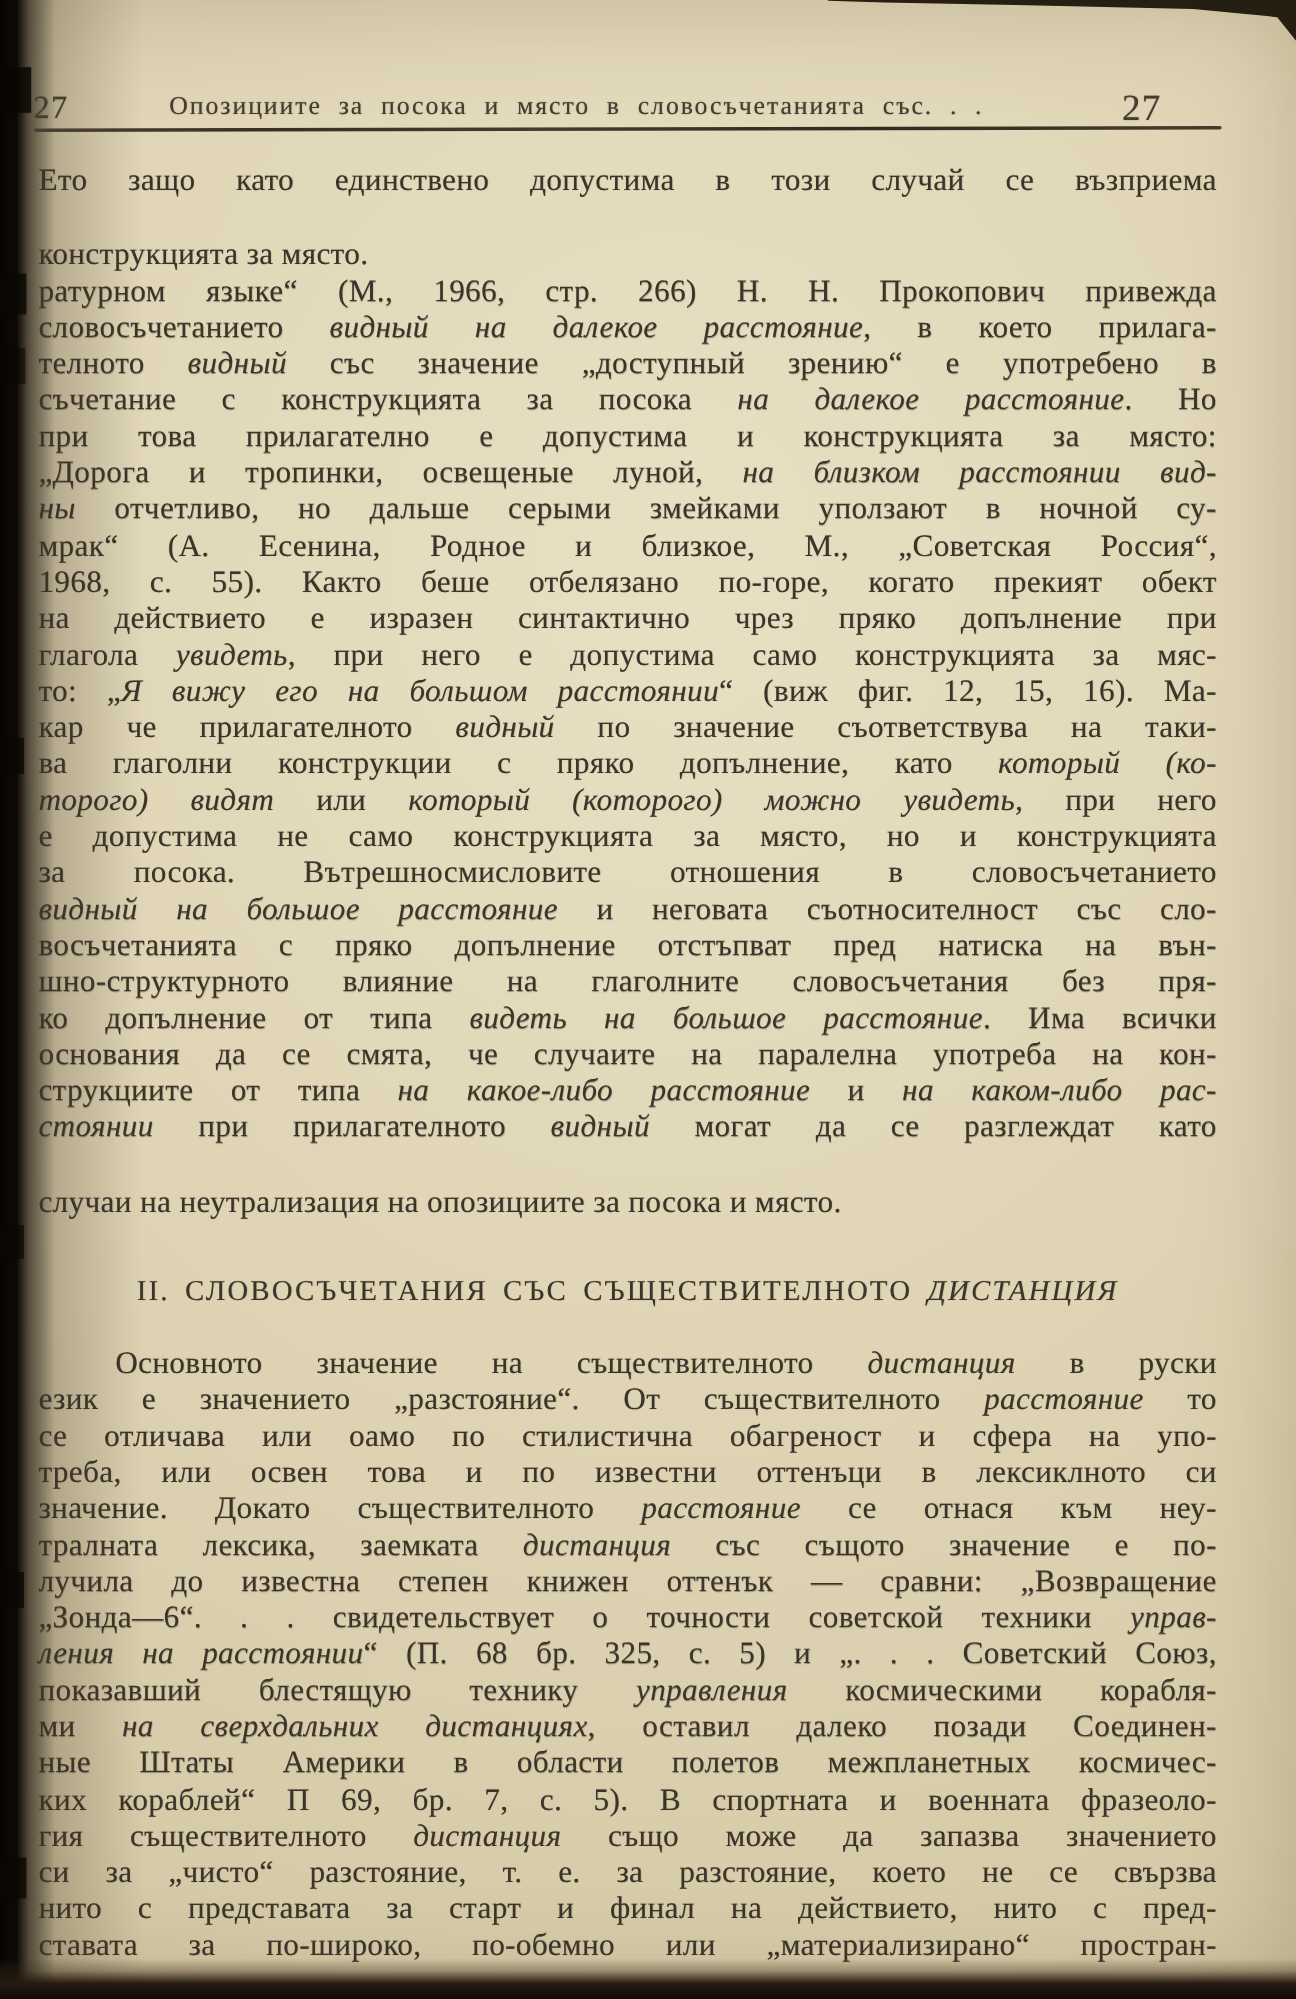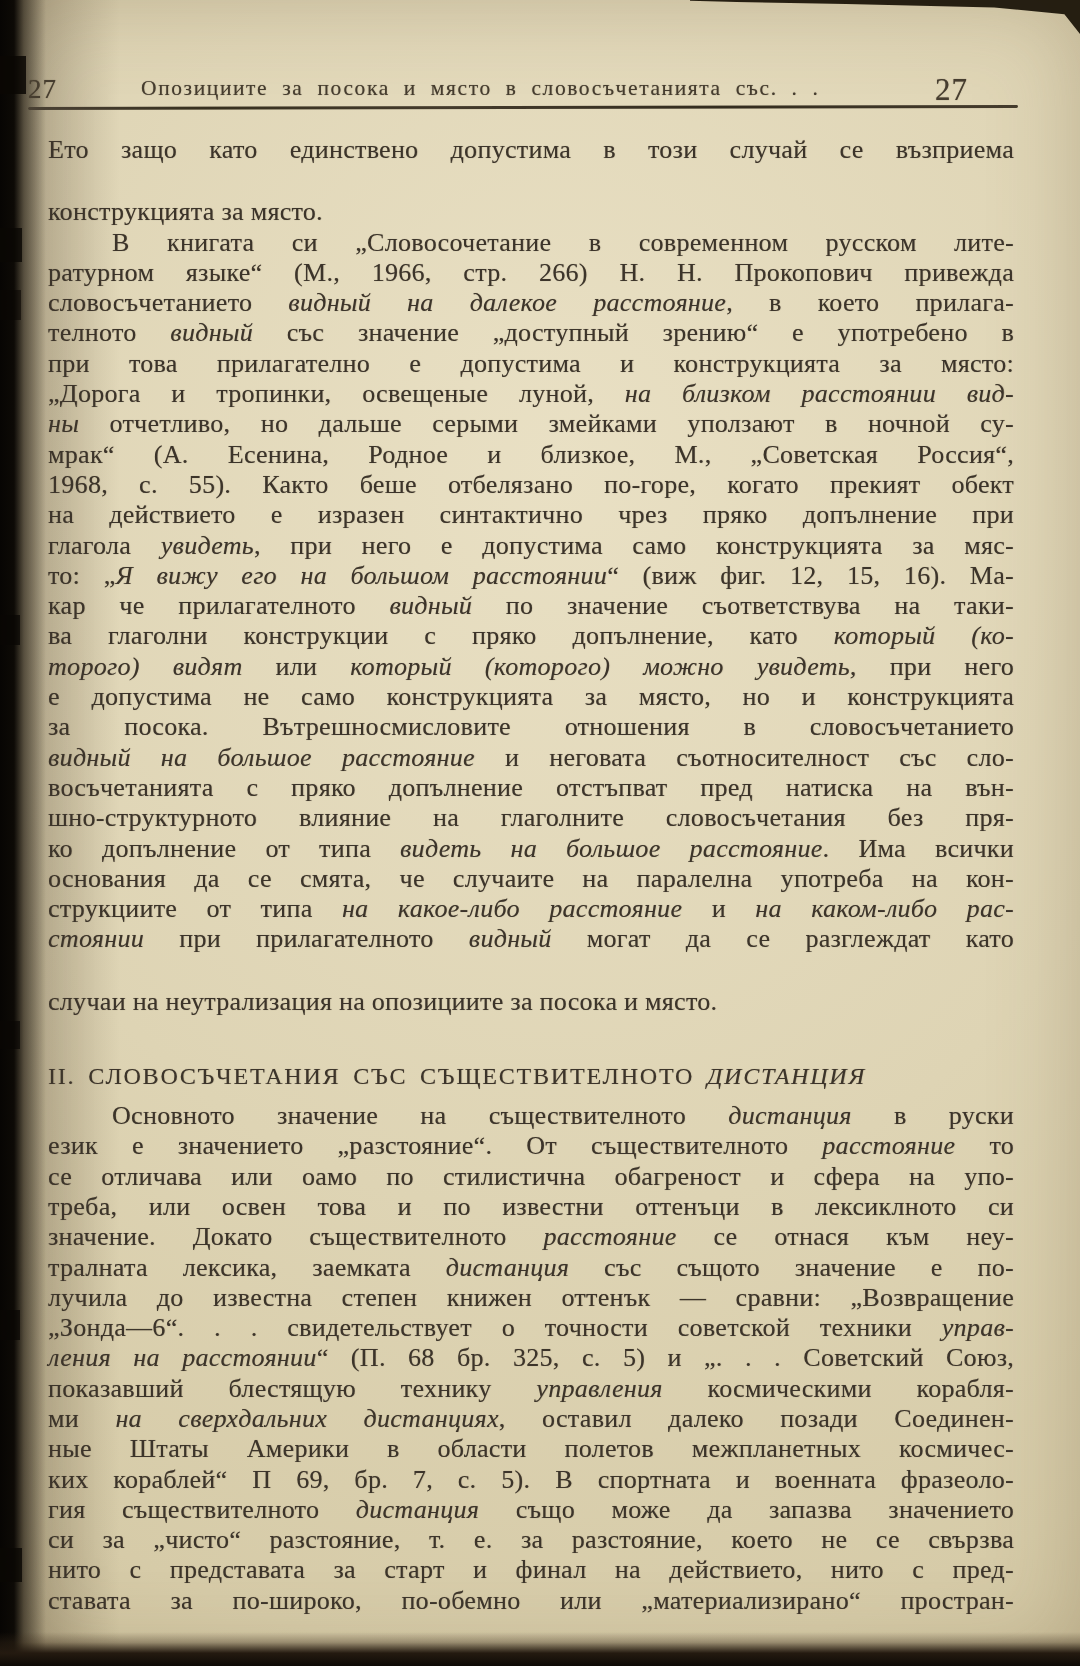--- a/index.html
+++ b/index.html
@@ -50,32 +50,32 @@
     font-size:21.5px;letter-spacing:1.6px;word-spacing:7px;white-space:nowrap;
     color:#453c2e;text-shadow:0 0 1px rgba(60,50,35,.55);
   }
   .pn-right{position:absolute;right:50px;top:0px;font-size:31px;letter-spacing:1px;
     text-shadow:0 0 1px rgba(60,50,35,.6);}
   .rule{
     position:absolute;top:106px;left:28px;right:62px;height:3px;
     background:linear-gradient(90deg,#4a4134 0%,#37301f 18%,#443b2c 42%,#332c1e 70%,#453c2d 100%);
     transform:rotate(-.12deg);border-radius:2px;
   }
-  .content{position:absolute;top:135px;left:48px;right:66px;color:#3c342a;}
+  .content{position:absolute;top:135px;left:32px;right:66px;color:#3c342a;}
   .line{
     font-size:26px;line-height:30.3px;height:30.3px;white-space:nowrap;
     text-align:justify;text-align-last:justify;
     letter-spacing:.3px;
     text-shadow:.3px .3px .8px rgba(55,45,32,.45);
   }
   .line.last{text-align-last:left;margin-top:32px;}
   .line.indent{text-indent:64px;}
   .line .i{font-style:italic;}
   .section-heading{
-    margin:44px 0 10px 0;
+    margin:44px 0 30px 0;text-align:center;
     font-size:24px;line-height:30px;height:30px;letter-spacing:1.8px;word-spacing:5px;
     color:#3c342a;white-space:nowrap;
     text-shadow:.3px .3px .8px rgba(55,45,32,.45);
   }
   .section-heading .i{font-style:italic;}
 </style>
 </head>
 <body>
 
 <div class="scan">
@@ -91,24 +91,24 @@
     <span class="pn-right">27</span>
   </div>
   <div class="rule"></div>
 
   <div class="content" id="content">
       <div class="para">
         <div class="line"><span>Ето защо като единствено допустима в този случай се възприема</span></div>
         <div class="line last"><span>конструкцията за място.</span></div>
       </div>
       <div class="para">
-        <div class="line indent"><span>В книгата си „Словосочетание в современном русском лите-</span></div>
         <div class="line"><span>ратурном языке“ (М., 1966, стр. 266) Н. Н. Прокопович привежда</span></div>
         <div class="line"><span>словосъчетанието </span><span class="i">видный на далекое расстояние</span><span>, в което прилага-</span></div>
         <div class="line"><span>телното </span><span class="i">видный</span><span> със значение „доступный зрению“ е употребено в</span></div>
+        <div class="line"><span>съчетание с конструкцията за посока </span><span class="i">на далекое расстояние</span><span>. Но</span></div>
         <div class="line"><span>при това прилагателно е допустима и конструкцията за място:</span></div>
         <div class="line"><span>„Дорога и тропинки, освещеные луной, </span><span class="i">на близком расстоянии вид-</span></div>
         <div class="line"><span class="i">ны</span><span> отчетливо, но дальше серыми змейками уползают в ночной су-</span></div>
         <div class="line"><span>мрак“ (А. Есенина, Родное и близкое, М., „Советская Россия“,</span></div>
         <div class="line"><span>1968, с. 55). Както беше отбелязано по-горе, когато прекият обект</span></div>
         <div class="line"><span>на действието е изразен синтактично чрез пряко допълнение при</span></div>
         <div class="line"><span>глагола </span><span class="i">увидеть</span><span>, при него е допустима само конструкцията за мяс-</span></div>
         <div class="line"><span>то: „</span><span class="i">Я вижу его на большом расстоянии</span><span>“ (виж фиг. 12, 15, 16). Ма-</span></div>
         <div class="line"><span>кар че прилагателното </span><span class="i">видный</span><span> по значение съответствува на таки-</span></div>
         <div class="line"><span>ва глаголни конструкции с пряко допълнение, като </span><span class="i">который (ко-</span></div>

